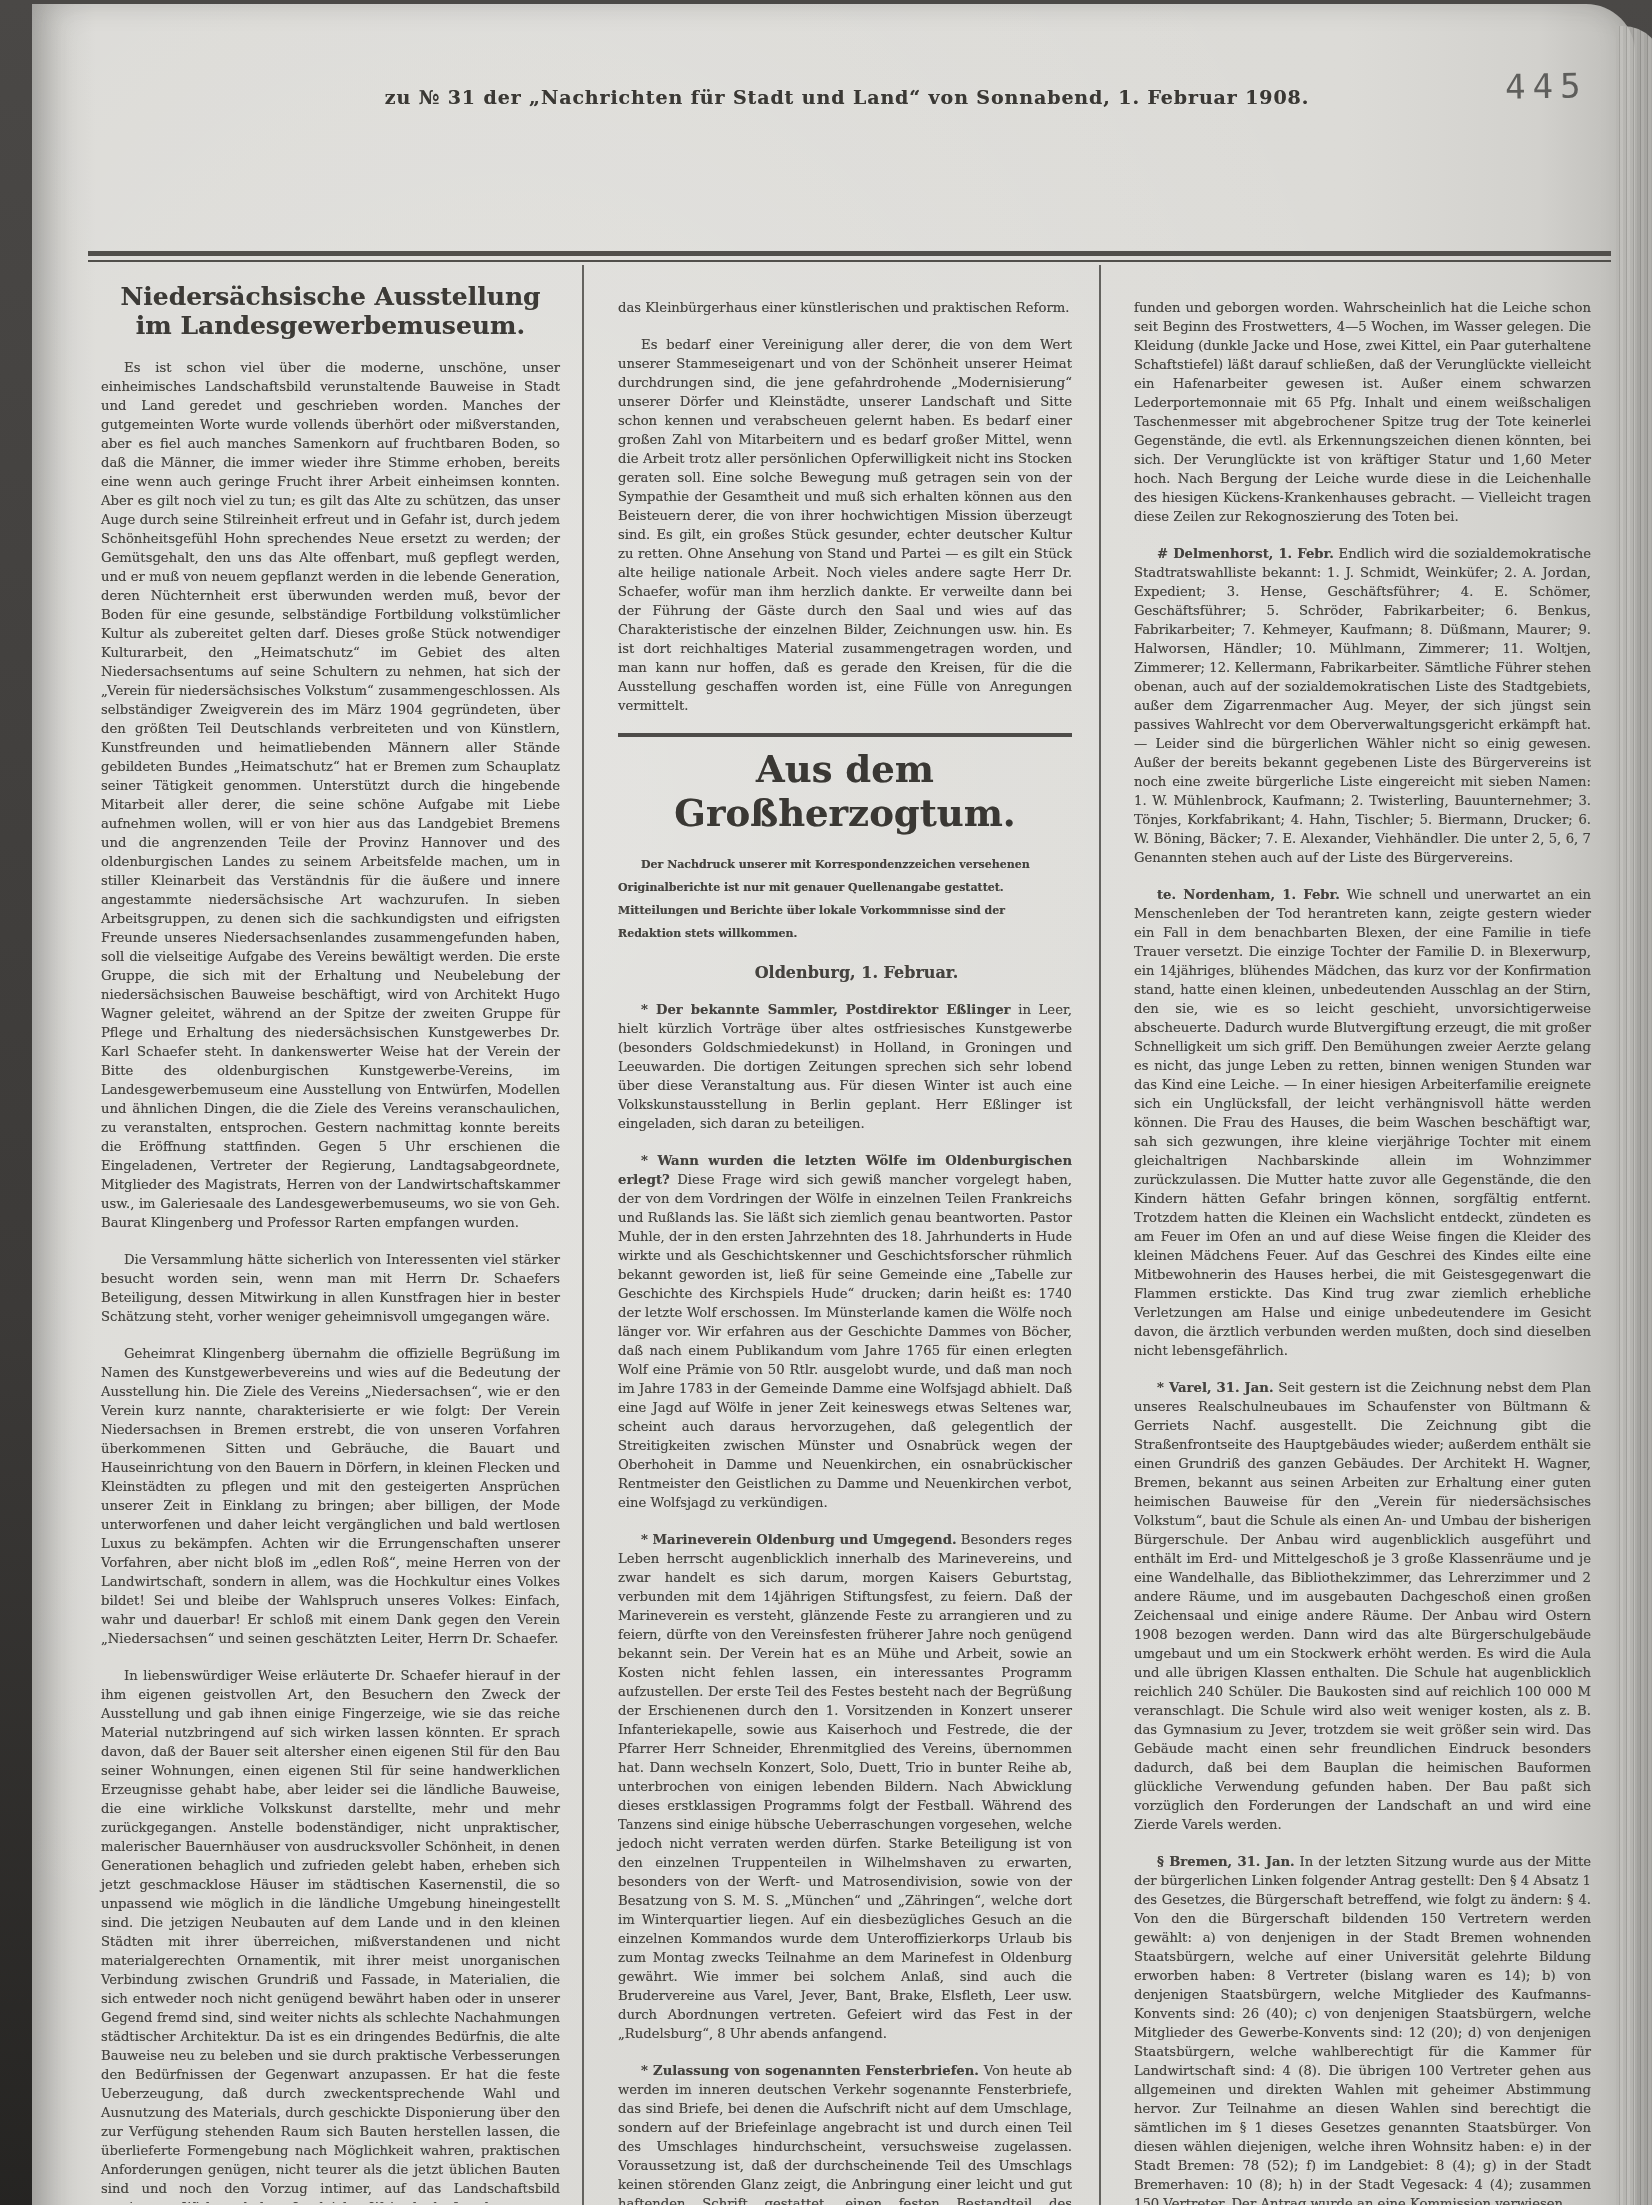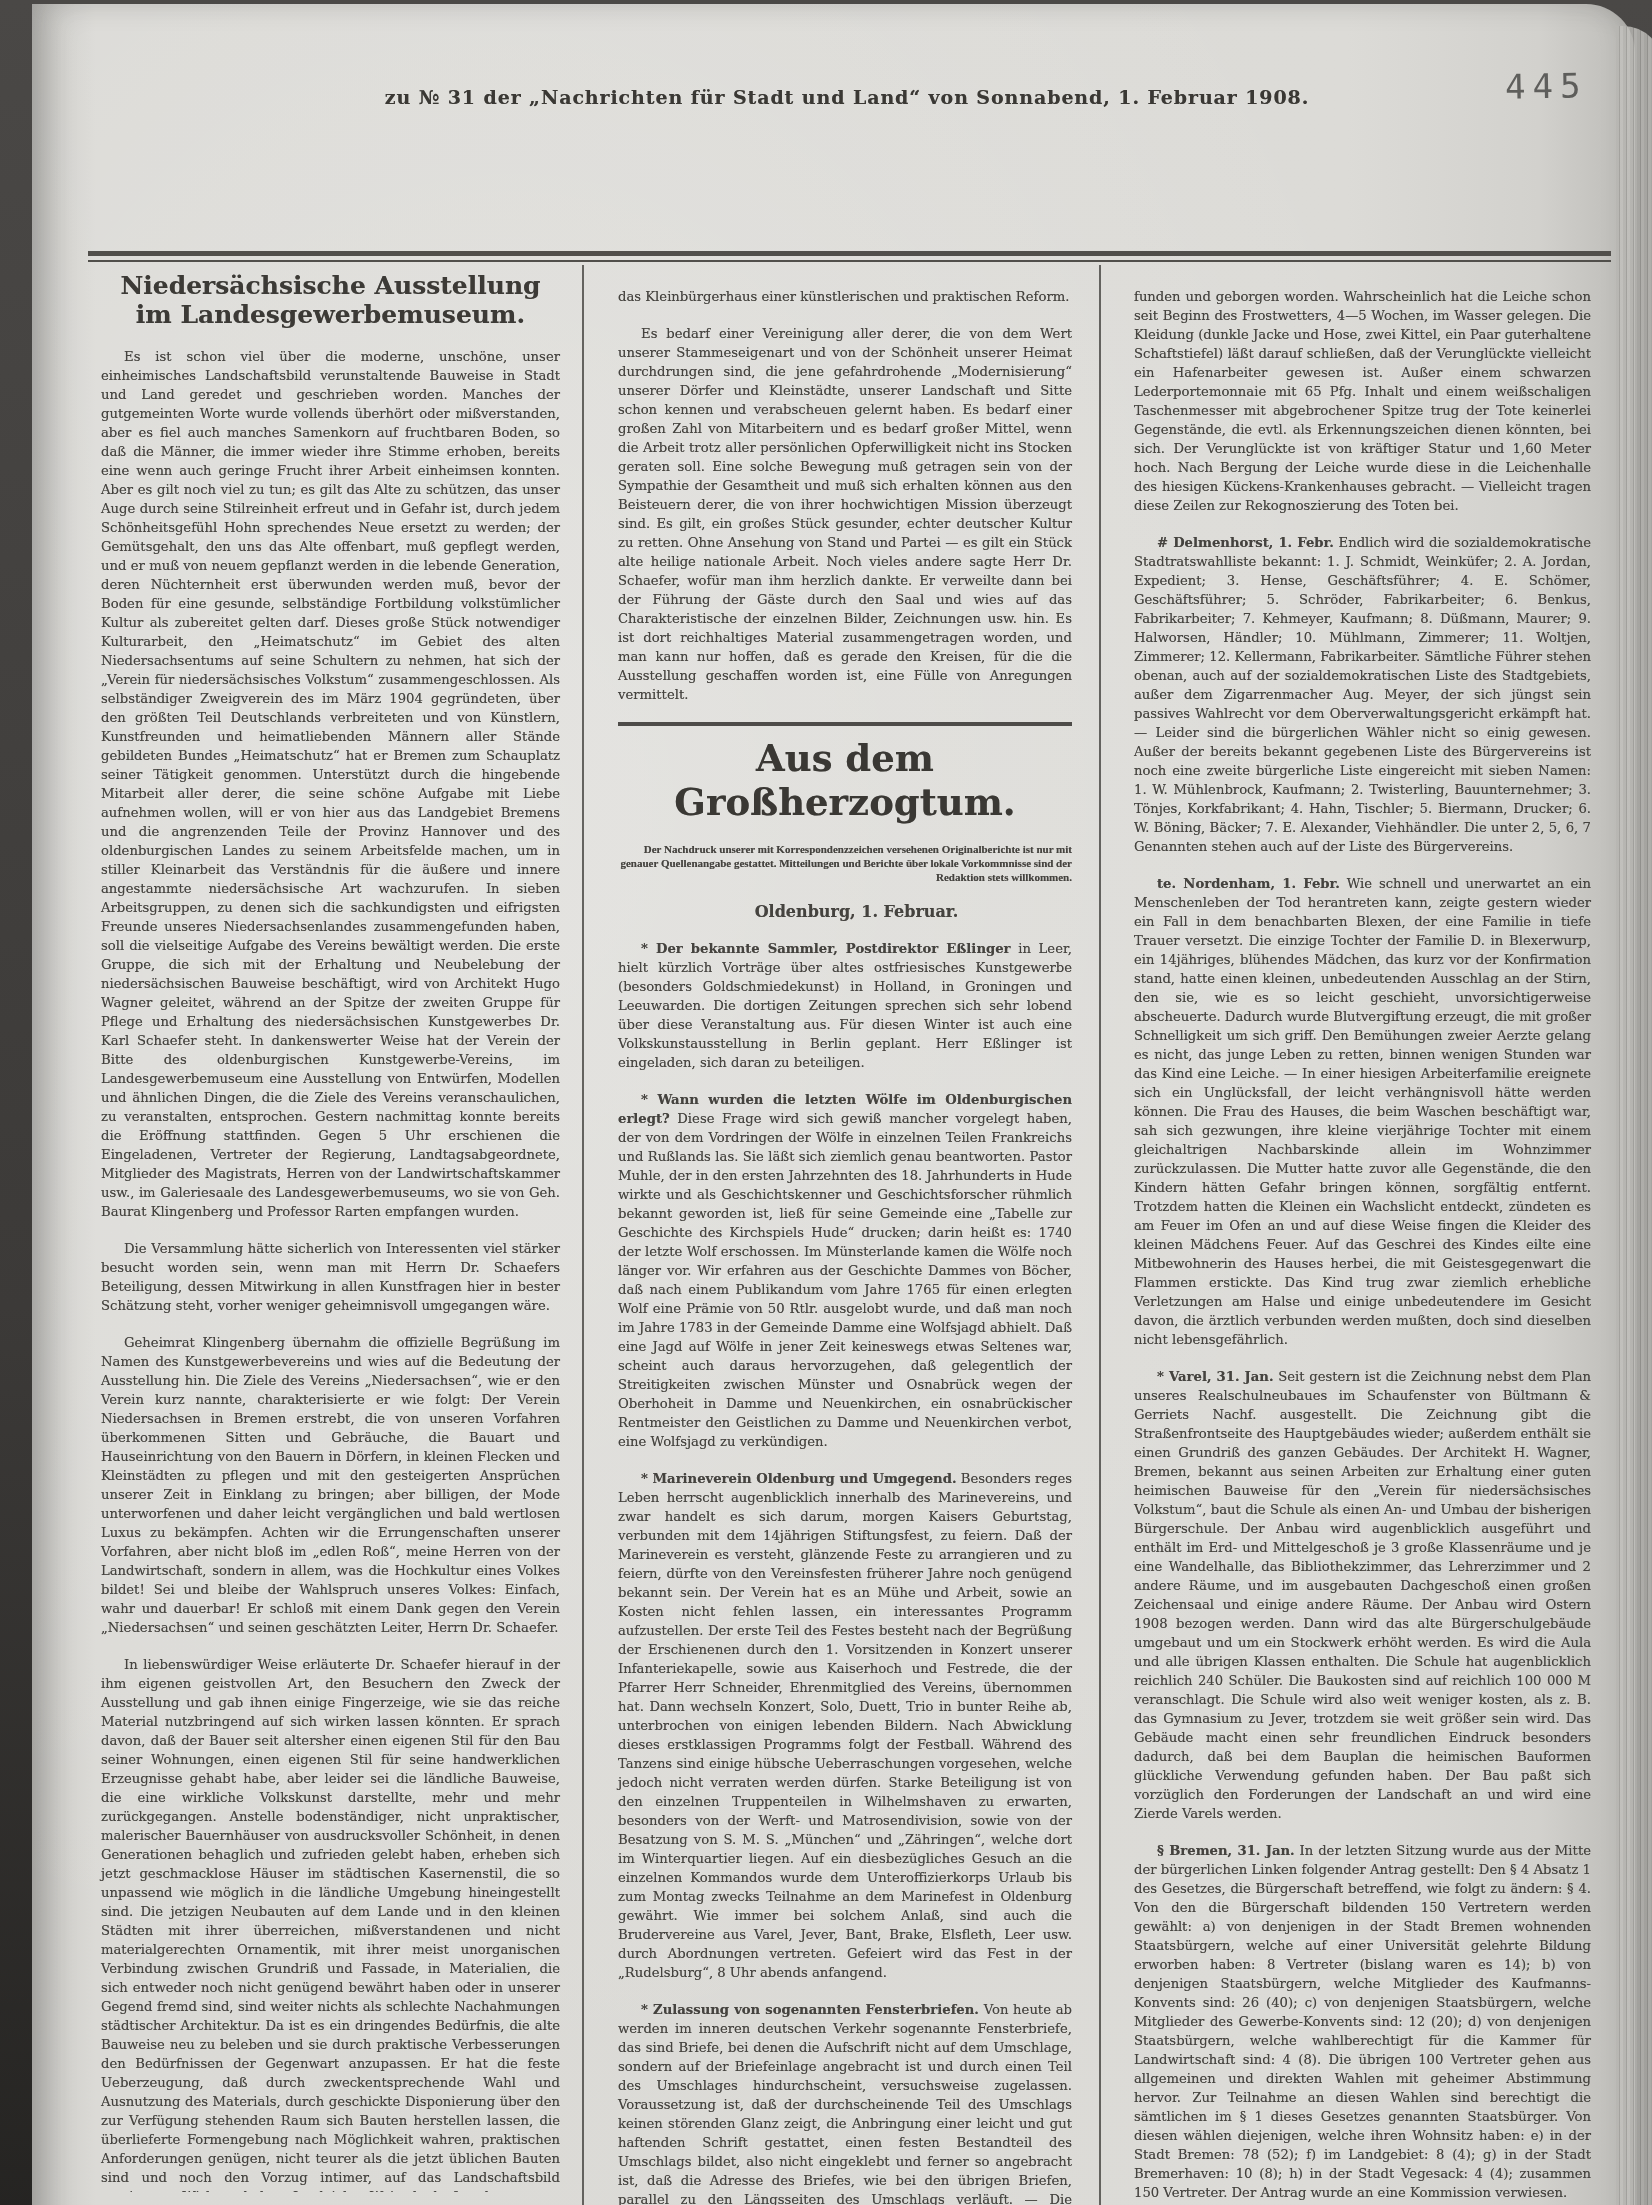--- a/index.html
+++ b/index.html
@@ -39,41 +39,41 @@
     text-shadow:0 0 0.4px rgba(50,48,44,.5);
   }
   .masthead-rule{
     position:absolute;left:56px;top:247px;width:1523px;height:4.4px;
     border-top:5.7px solid #514f4b;border-bottom:2.2px solid #514f4b;
   }
   .colrule{position:absolute;top:261px;width:2.2px;height:1994px;background:#4e4c49;opacity:.85;}
   .colrule.r1{left:550px;}
   .colrule.r2{left:1067px;}
   .col{
-    position:absolute;top:265px;overflow:hidden;
+    position:absolute;top:276px;overflow:hidden;
     color:#45433f;font-size:13.2px;line-height:19px;text-align:justify;
     text-shadow:0 0 0.4px rgba(68,66,62,.55);
   }
   .col p{margin:18px;text-indent:23px;}
   .col p.noindent{text-indent:0;}
   .col1{left:51px;width:495px;height:1923px;}
   .col2{left:568px;width:490px;height:1998px;}
   .col3{left:1084px;width:493px;height:1958px;}
   .headline{
     text-align:center;font-weight:bold;font-size:25px;line-height:29px;
     margin:2.6px 0 12.3px 0;color:#3c3a36;text-indent:0;
   }
   .sec-rule{border-top:4px solid #4e4c49;margin:11.5px 17.6px 0 17.6px;}
   .sec-title{
     text-align:center;font-weight:bold;font-size:37px;line-height:44px;
     margin:10.6px 0 8px 0;color:#3a3834;text-indent:0;
   }
   .sec-notice{
-    font-size:11px;line-height:14px;font-weight:bold;text-align:right;
-    margin:0 13.2px 7px 13.2px;text-indent:0;font-family:Liberation Serif, serif;
+    font-size:11px;line-height:23px;font-weight:bold;text-align:left;
+    margin:0 13.2px 7px 13.2px;text-indent:0;
   }
   .sec-dateline{
     text-align:center;font-weight:bold;font-size:16px;margin:4.4px 0 7px 0;text-indent:0;
   }
   .article{margin:0;text-indent:23px;}
   .article .lead{font-weight:bold;}
   .star-sep{text-align:center;font-size:17.6px;font-weight:bold;margin:6.2px 0;text-indent:0;}
 </style>
 </head>
 <body>

